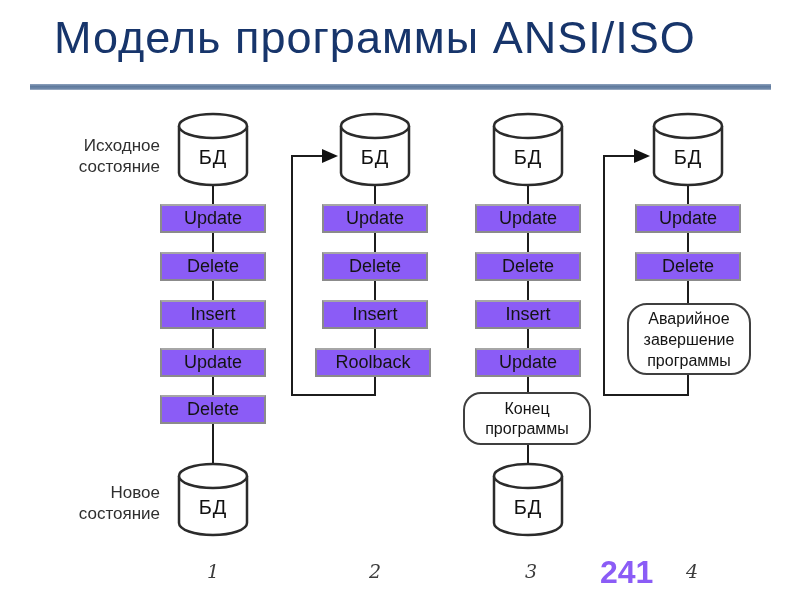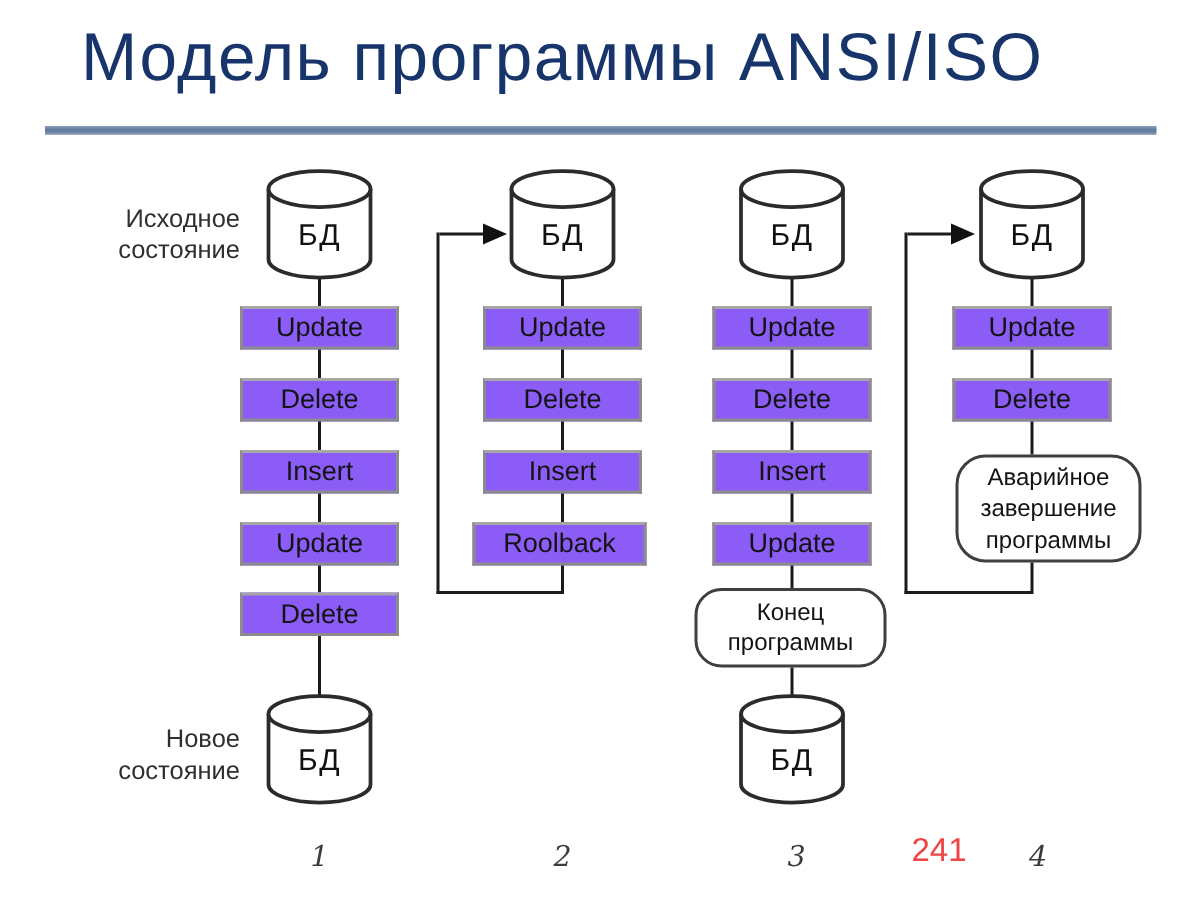--- a/index.html
+++ b/index.html
@@ -31,21 +31,21 @@
              border-top:7px solid transparent;border-bottom:7px solid transparent;
              border-left:16px solid #111;}
   
   .sidelabel{position:absolute;left:38px;width:122px;text-align:right;
              font-size:17px;line-height:21px;color:#2f2f2f;}
   
   .colnum{position:absolute;top:560px;width:40px;text-align:center;
           font-family:"DejaVu Serif",serif;font-style:italic;
           font-size:19px;color:#3c3c3c;}
   .pagenum{position:absolute;left:600px;top:554px;width:52px;text-align:center;
-           font-size:22px;font-weight:normal;color:#ef4444;}
+           font-size:32px;font-weight:bold;color:#8b5cf6;}
 </style>
 </head>
 <body>
 
 <div class="slide">
 
   <div class="title">Модель программы ANSI/ISO</div>
   <div class="rule"></div>
 
   <div class="sidelabel" style="top:135px;">
@@ -147,21 +147,21 @@
 
   <div class="hline" style="left:605px;top:155px;width:31px;"></div>
   <div class="arrowhead" style="left:634px;top:149px;"></div>
   <div class="vline" style="left:603px;top:155px;height:241px;"></div>
   <div class="hline" style="left:603px;top:394px;width:85px;"></div>
   <div class="vline" style="left:687px;top:186px;height:18px;"></div>
   <div class="op" style="left:635px;top:204px;">Update</div>
   <div class="vline" style="left:687px;top:233px;height:19px;"></div>
   <div class="op" style="left:635px;top:252px;">Delete</div>
   <div class="vline" style="left:687px;top:281px;height:22px;"></div>
-  <div class="term" style="left:627px;top:303px;width:124px;height:72px;border-radius:20px;line-height:21px;margin-left:10px;">
+  <div class="term" style="left:627px;top:303px;width:124px;height:72px;border-radius:20px;line-height:21px;">
     <div>Аварийное</div>
     <div>завершение</div>
     <div>программы</div>
   </div>
   <div class="vline" style="left:687px;top:375px;height:21px;"></div>
   <div class="colnum" style="left:672px;">4</div>
 
   <div class="pagenum">241</div>
 
 </div>

